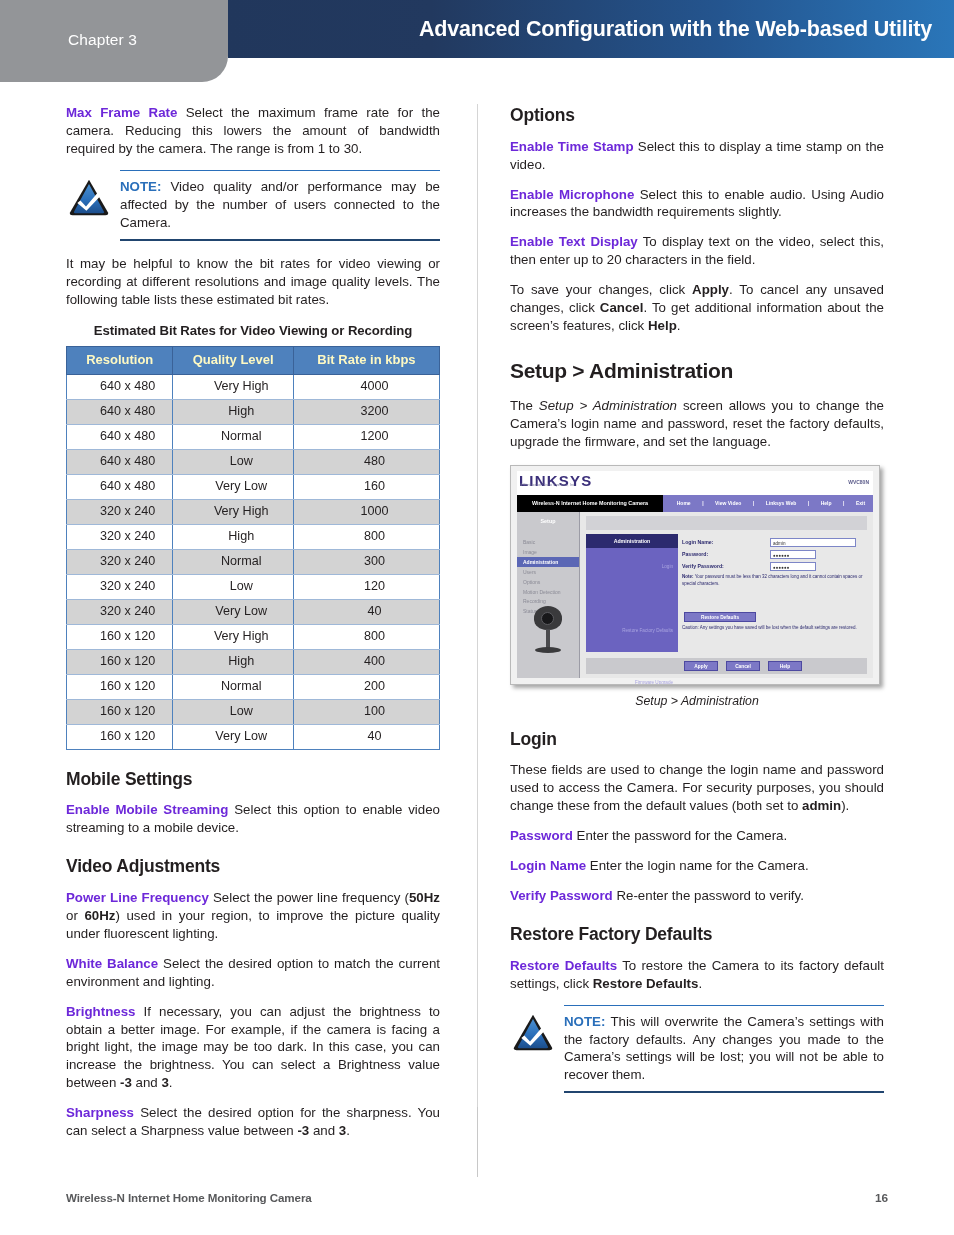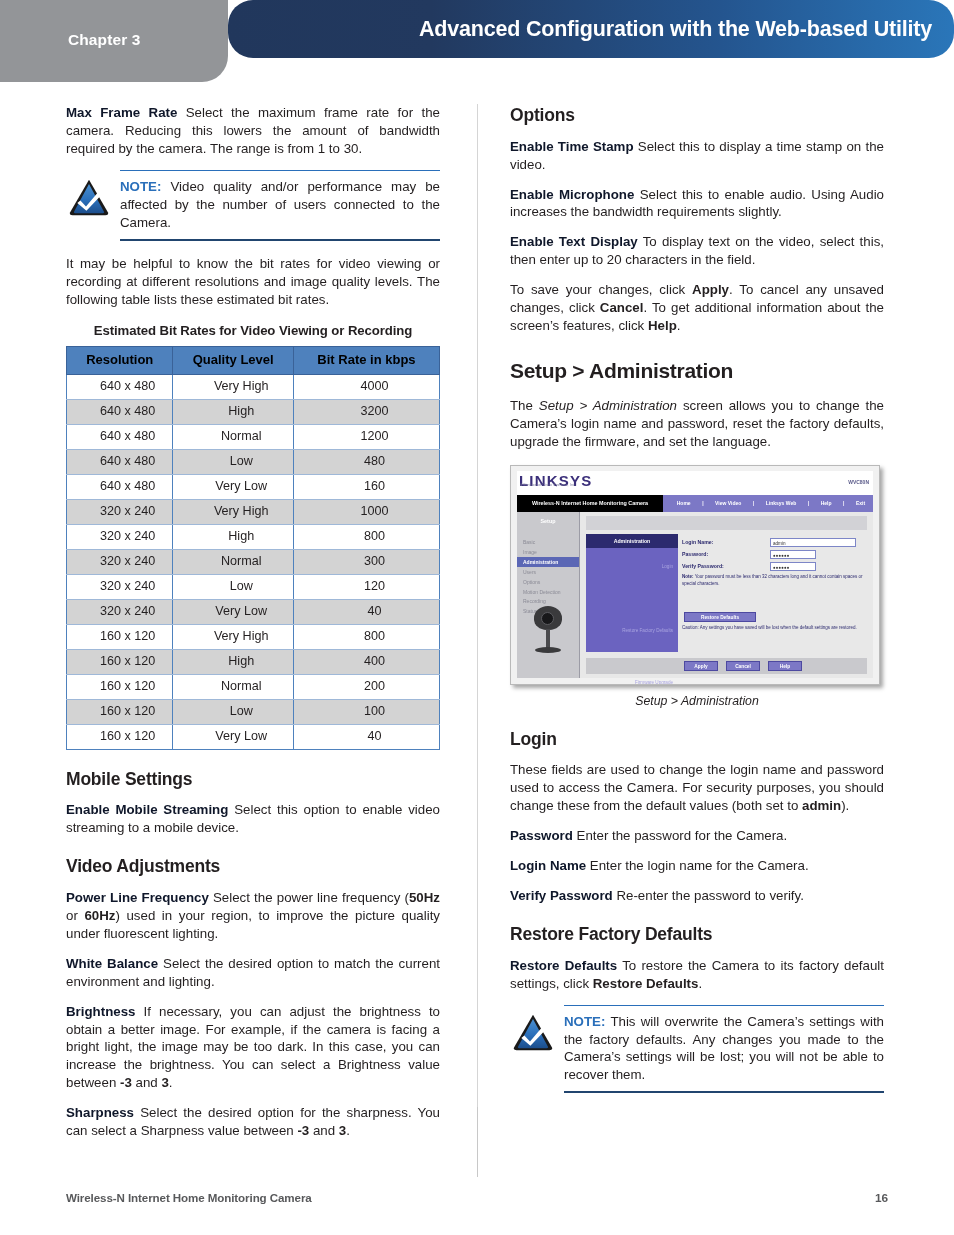--- a/index.html
+++ b/index.html
@@ -23,21 +23,20 @@
     width: 954px;
     height: 85px;
   }
   .header-bar {
     position: absolute;
     left: 228px;
     top: 0;
     width: 726px;
     height: 58px;
     background: linear-gradient(to right, #21375c 0%, #22395f 28%, #24558f 68%, #2a76b9 100%);
-    border-radius: 25px;
   }
   .header-title {
     position: absolute;
     right: 22px;
     top: 0;
     height: 58px;
     line-height: 58px;
     color: #ffffff;
     font-size: 21.5px;
     font-weight: bold;
@@ -52,21 +51,21 @@
     height: 82px;
     background: #939598;
     border-bottom-right-radius: 26px;
   }
   .chapter-label {
     position: absolute;
     left: 68px;
     top: 31px;
     color: #ffffff;
     font-size: 15.5px;
-    font-weight: bold;
+    font-weight: normal;
     letter-spacing: 0.1px;
     white-space: nowrap;
   }
 
   
   .col {
     position: absolute;
     top: 104px;
     width: 374px;
     font-size: 13.3px;
@@ -76,21 +75,21 @@
   .col-right { left: 510px; }
 
   p.body {
     margin: 0 0 12px 0;
     text-align: justify;
     text-justify: inter-word;
     hyphens: none;
   }
   p.body:last-child { margin-bottom: 0; }
   .term {
-    color: #0f172a;
+    color: #6d28d9;
     font-weight: bold;
   }
   .bold { font-weight: bold; }
   .ital { font-style: italic; }
 
   h2.section {
     font-size: 17.5px;
     font-weight: bold;
     margin: 18px 0 10px 0;
     letter-spacing: -0.2px;
@@ -155,21 +154,21 @@
     margin-bottom: 6px;
     letter-spacing: -0.1px;
   }
   table.bitrates {
     border-collapse: collapse;
     width: 374px;
     font-size: 12.6px;
   }
   table.bitrates th {
     background: #4e81bd;
-    color: #000000;
+    color: #fef9c3;
     font-weight: bold;
     font-size: 13px;
     padding: 4px 0 5px 0;
     text-align: center;
     border: 1px solid #3a6298;
   }
   table.bitrates td {
     text-align: center;
     padding: 3px 0 4px 16px;
     border-left: 1px solid #4e81bd;

